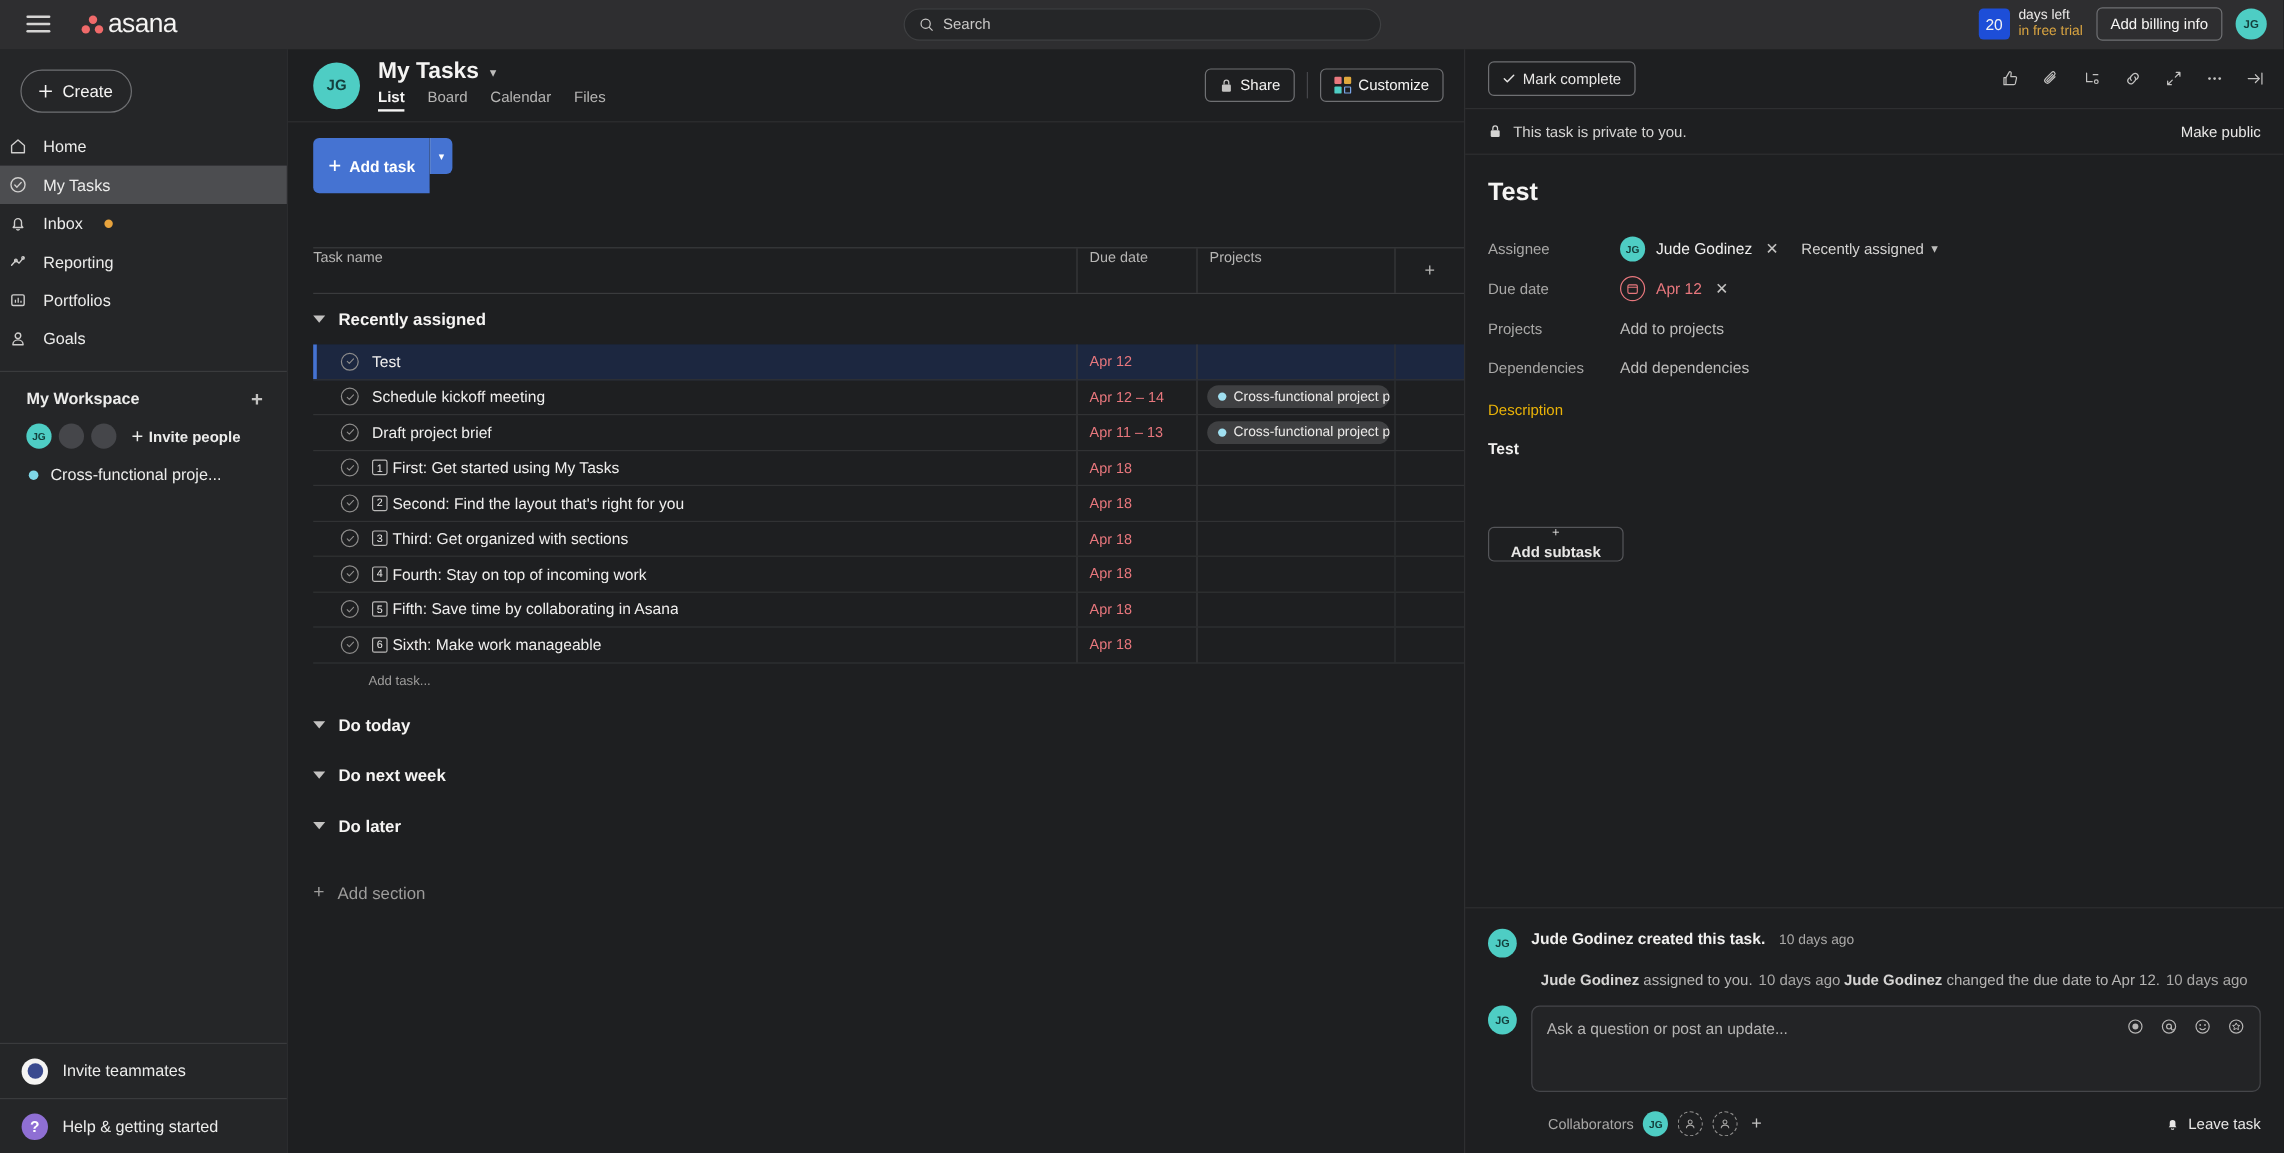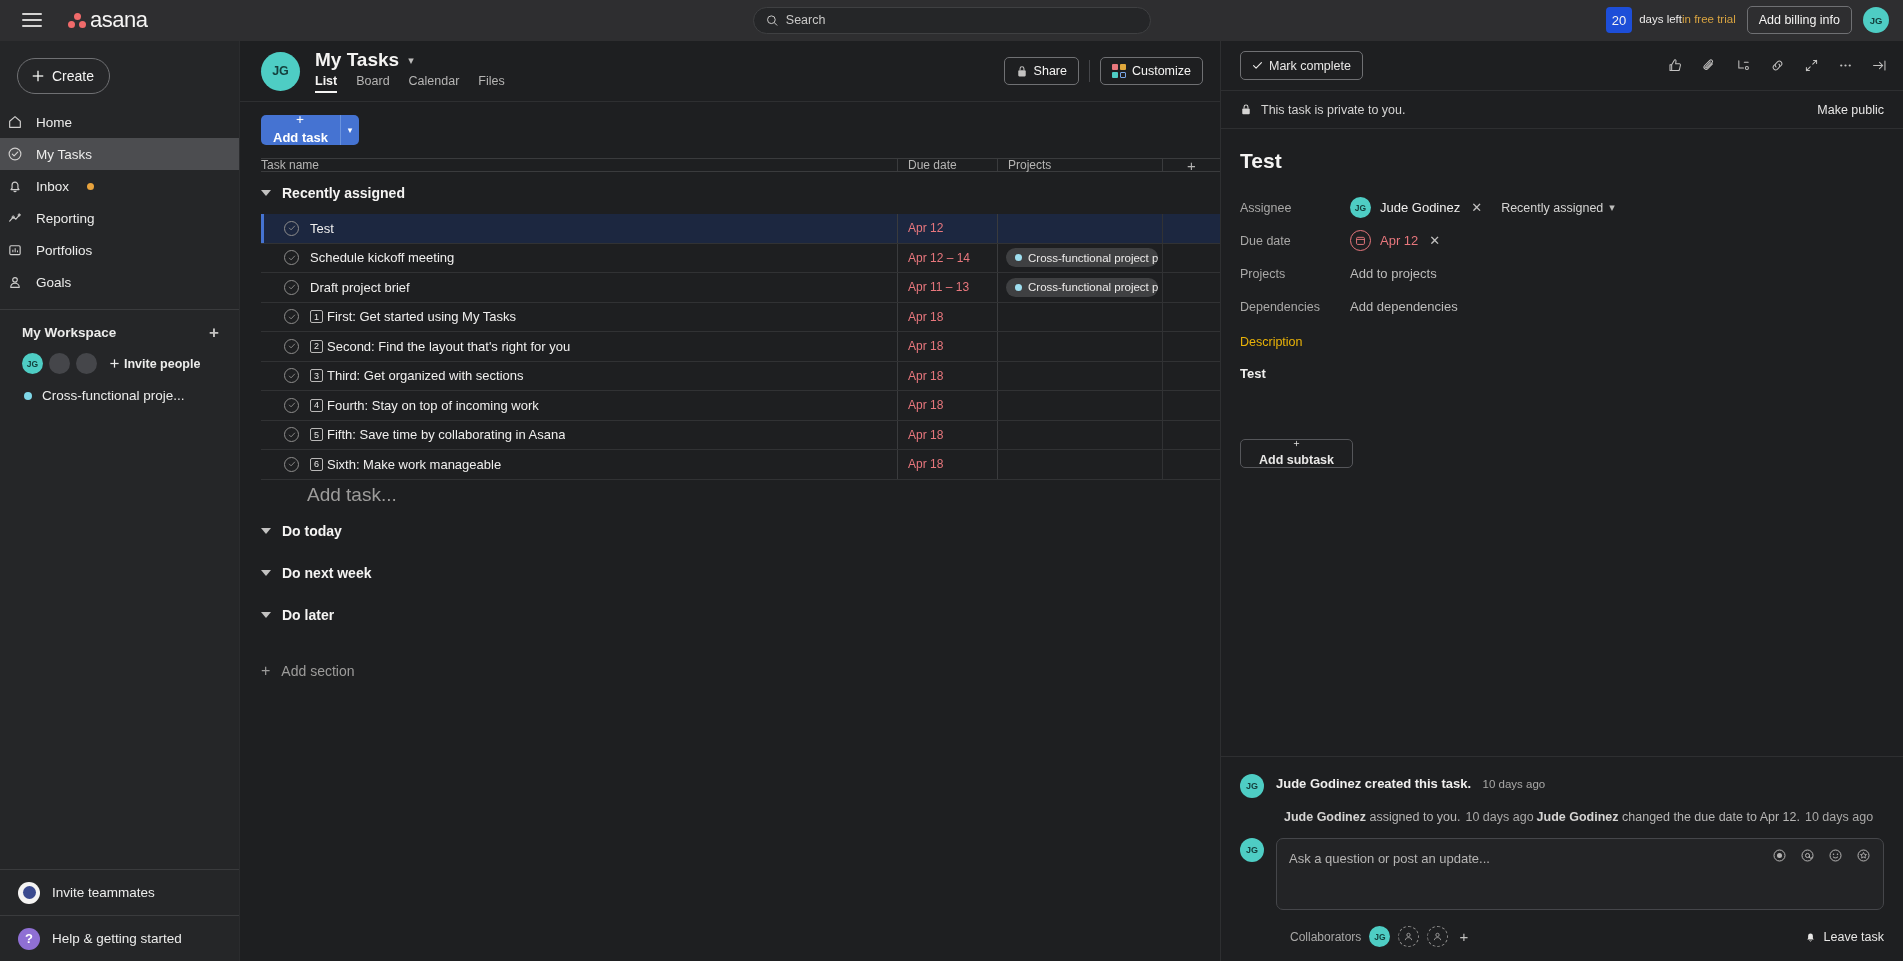--- a/index.html
+++ b/index.html
@@ -56,21 +56,21 @@
   .topbar-right {
     margin-left: auto; display: flex; align-items: center; gap: 11px; padding-right: 14px;
   }
   .trial { display: flex; align-items: center; gap: 7px; }
   .trial-num {
     background: #1d4ed8; border-radius: 4px;
     min-width: 24px; height: 26px; padding: 0 6px;
     display: flex; align-items: center; justify-content: center;
     font-size: 13px; color: #f5f4f3; font-weight: 400;
   }
-  .trial-lines { display: flex; line-height: 1.15; }
+  .trial-lines { display: flex; flex-direction: column; line-height: 1.15; }
   .trial-l1 { font-size: 11.5px; color: #eceae9; }
   .trial-l2 { font-size: 11.5px; color: #d9a441; }
   .btn-outline {
     border: 1px solid #6f7073; border-radius: 5px;
     height: 28px; padding: 0 11px;
     display: flex; align-items: center; gap: 6px;
     font-size: 12.5px; color: #f5f4f3; background: transparent; cursor: pointer;
     font-family: "Liberation Sans", sans-serif;
   }
   .avatar {
@@ -160,35 +160,35 @@
   .tab { font-size: 12.5px; color: #b6b5b4; cursor: pointer; padding-bottom: 3px; }
   .tab.active { color: #f5f4f3; font-weight: 700; border-bottom: 2px solid #f5f4f3; }
   .mh-right { margin-left: auto; display: flex; align-items: center; gap: 10px; }
   .vdiv { width: 1px; height: 22px; background: #45464a; }
   .cust-ico { display: grid; grid-template-columns: 6px 6px; grid-gap: 2px; }
   .cust-ico i { width: 6px; height: 6px; display: block; border-radius: 1px; }
 
   .list-pane { flex: 1; display: flex; flex-direction: column; min-height: 0; overflow: hidden; }
   .addtask-bar { padding: 13px 0 13px 21px; display: flex; }
   .addtask {
-    height: 30px; background: #4573d2; color: #fff;
+    height: 46px; background: #4573d2; color: #fff;
     border-radius: 5px 0 0 5px; display: flex; align-items: center; gap: 6px;
-    padding: 0 12px; font-size: 13px; font-weight: 600; cursor: pointer; flex-direction: column;
+    padding: 0 12px; font-size: 13px; font-weight: 600; cursor: pointer;
   }
   .addtask-caret {
     width: 19px; height: 30px; background: #4573d2; color: #fff;
     border-left: 1px solid #6a93de; border-radius: 0 5px 5px 0;
     display: flex; align-items: center; justify-content: center; font-size: 9px; cursor: pointer;
   }
 
   .table { padding-left: 21px; padding-right: 0; }
   .thead {
-    display: flex; height: 14px; align-items: center;
+    display: flex; height: 39px; 
     border-top: 1px solid #3a3b3d; border-bottom: 1px solid #3a3b3d;
-    font-size: 12px; color: #b6b5b4;
+    font-size: 12px; color: #b6b5b4; margin-top: 32px;
   }
   .col-name { flex: 1; min-width: 0; padding-left: 0; }
   .col-due { width: 100px; min-width: 100px; border-left: 1px solid #3a3b3d; padding-left: 10px; }
   .col-proj { width: 165px; min-width: 165px; border-left: 1px solid #3a3b3d; padding-left: 10px; }
   .col-add { width: 58px; min-width: 58px; border-left: 1px solid #3a3b3d; display: flex; align-items: center; justify-content: center; color: #b6b5b4; font-size: 15px; cursor: pointer; height: 100%;}
 
   .section-head {
     display: flex; align-items: center; gap: 11px;
     height: 42px; font-size: 14px; font-weight: 700; color: #f5f4f3; cursor: pointer;
   }
@@ -210,21 +210,21 @@
     width: 13px; height: 13px; border: 1px solid #b9b8b7; border-radius: 2px;
     font-size: 9px; color: #e8e7e6; margin-right: 4px; flex-shrink: 0;
   }
   .task-label { display: flex; align-items: center; white-space: nowrap; overflow: hidden; }
   .pill {
     display: inline-flex; align-items: center; gap: 6px;
     background: #3f4042; border-radius: 11px; height: 19px; padding: 0 9px;
     font-size: 11.5px; color: #eceae9; max-width: 152px; overflow: hidden; white-space: nowrap; cursor: pointer;
   }
   .pill-dot { width: 7px; height: 7px; border-radius: 50%; background: #9fdff0; flex-shrink: 0; }
-  .add-task-row { height: 30px; display: flex; align-items: center; padding-left: 46px; font-size: 19px; color: #9d9c9b; cursor: pointer; }
+  .add-task-row { height: 30px; display: flex; align-items: center; padding-left: 46px; font-size: 11px; color: #9d9c9b; cursor: pointer; }
   .add-section { display: flex; align-items: center; gap: 11px; height: 42px; margin-top: 14px; font-size: 14px; color: #9d9c9b; cursor: pointer; }
   .add-section .plus { font-size: 16px; }
 
   
   .detail {
     width: 683px; min-width: 683px;
     background: #1e1f21;
     border-left: 1px solid #2e2f31;
     display: flex; flex-direction: column;
   }

